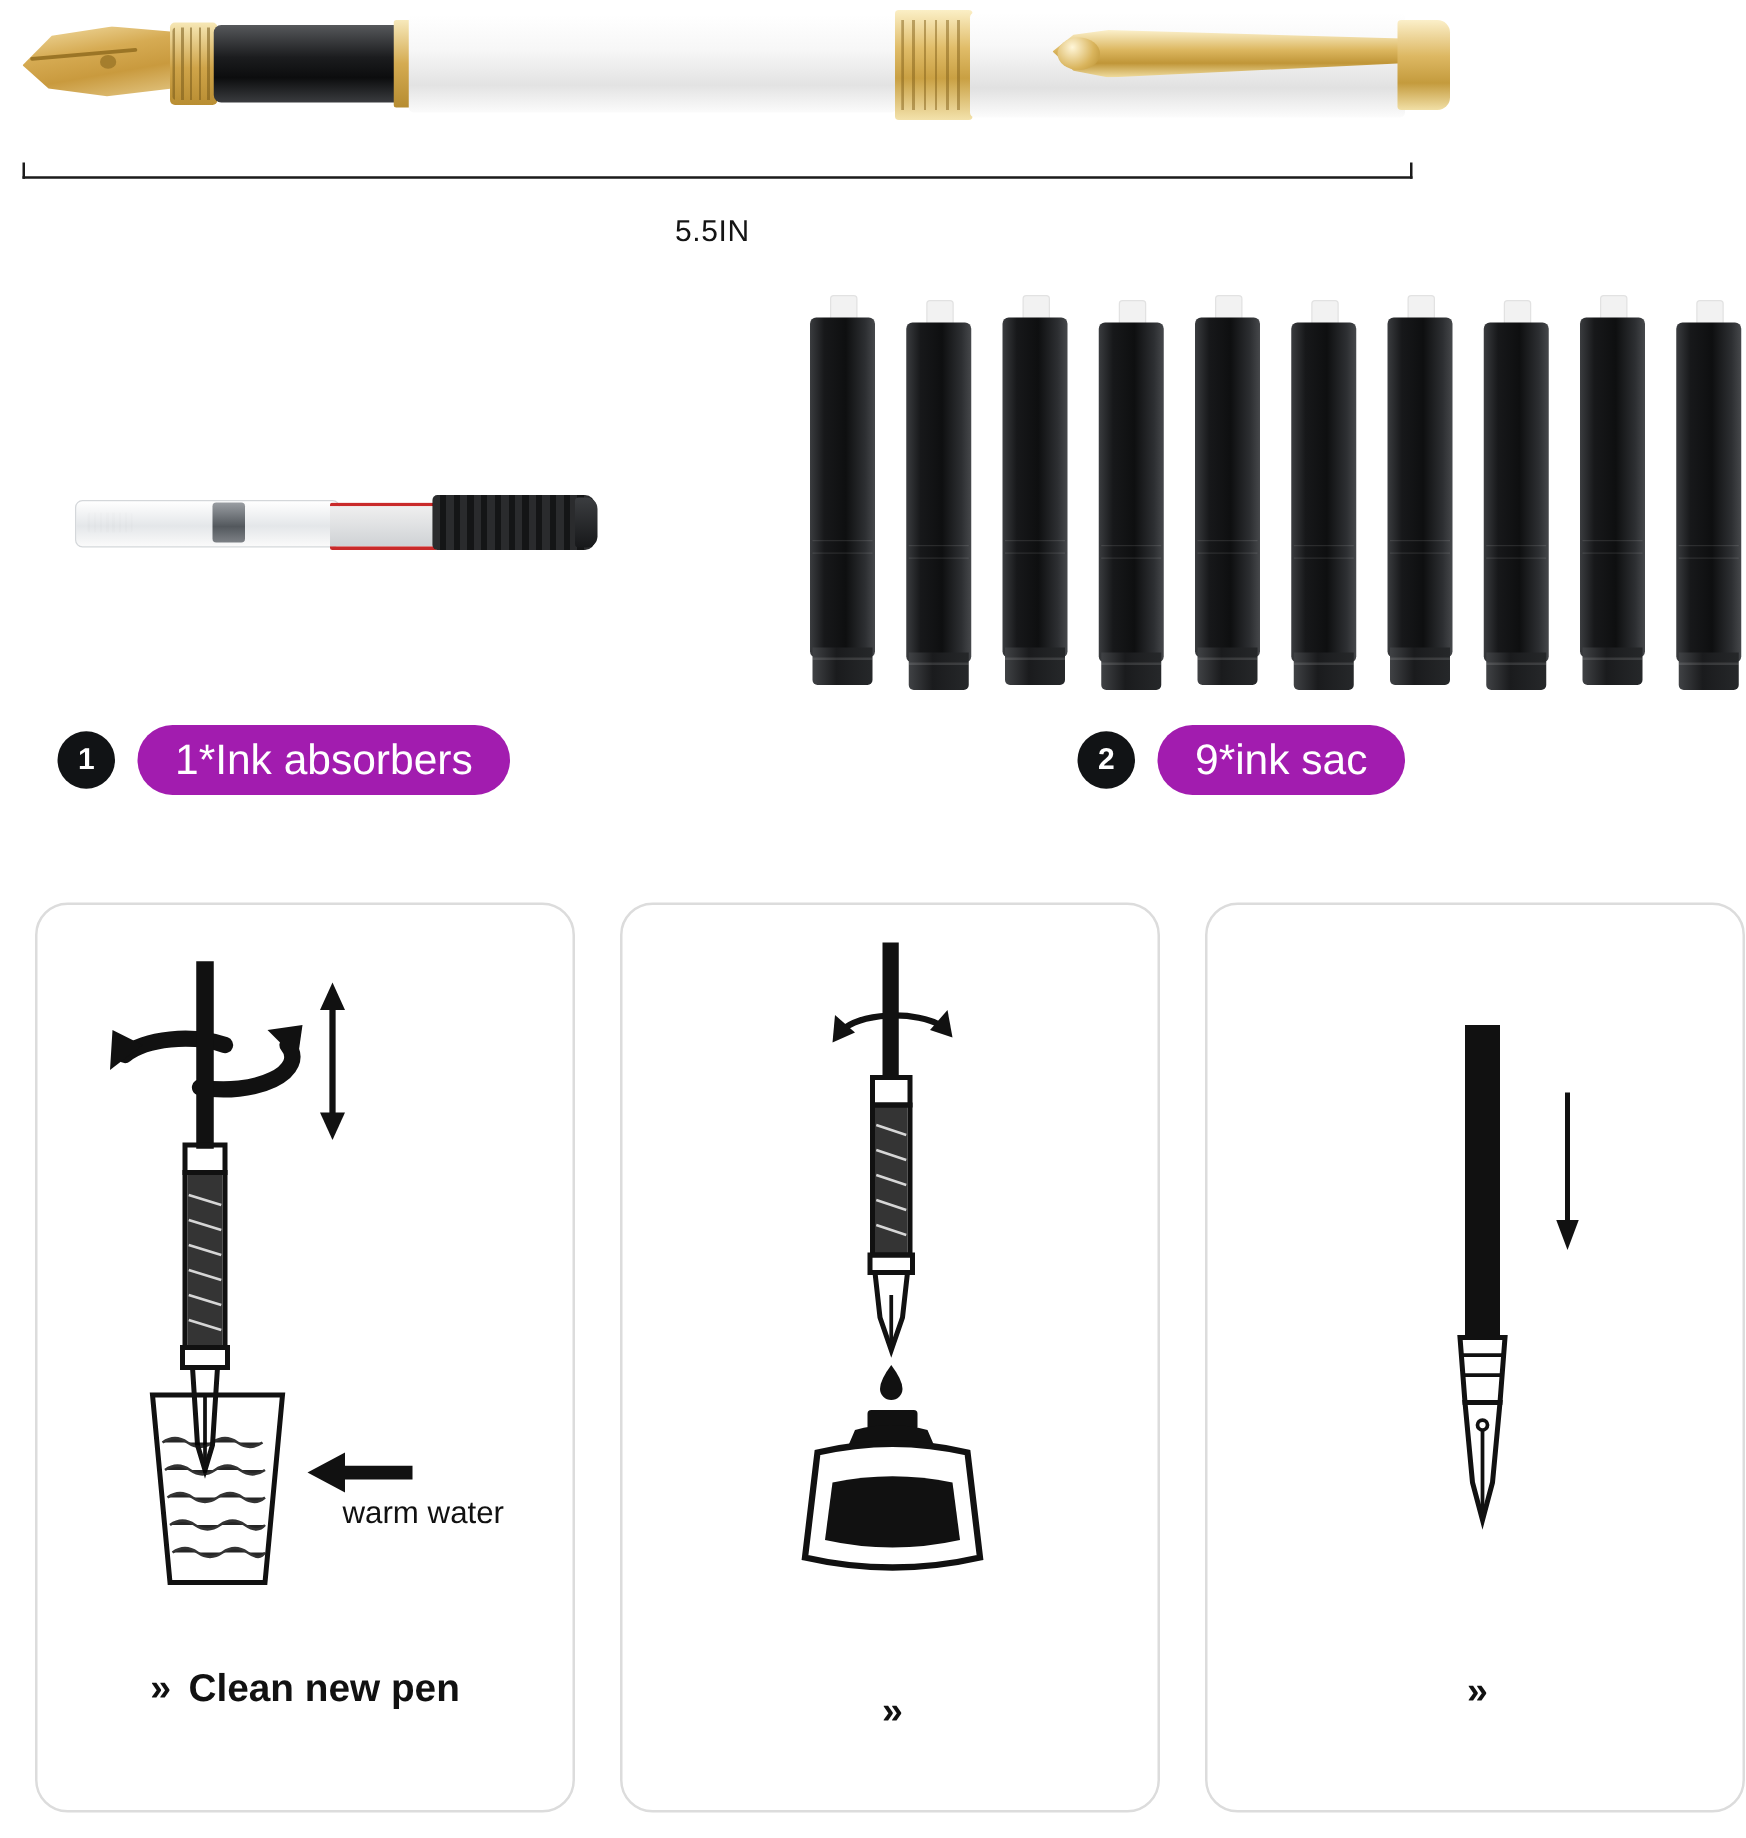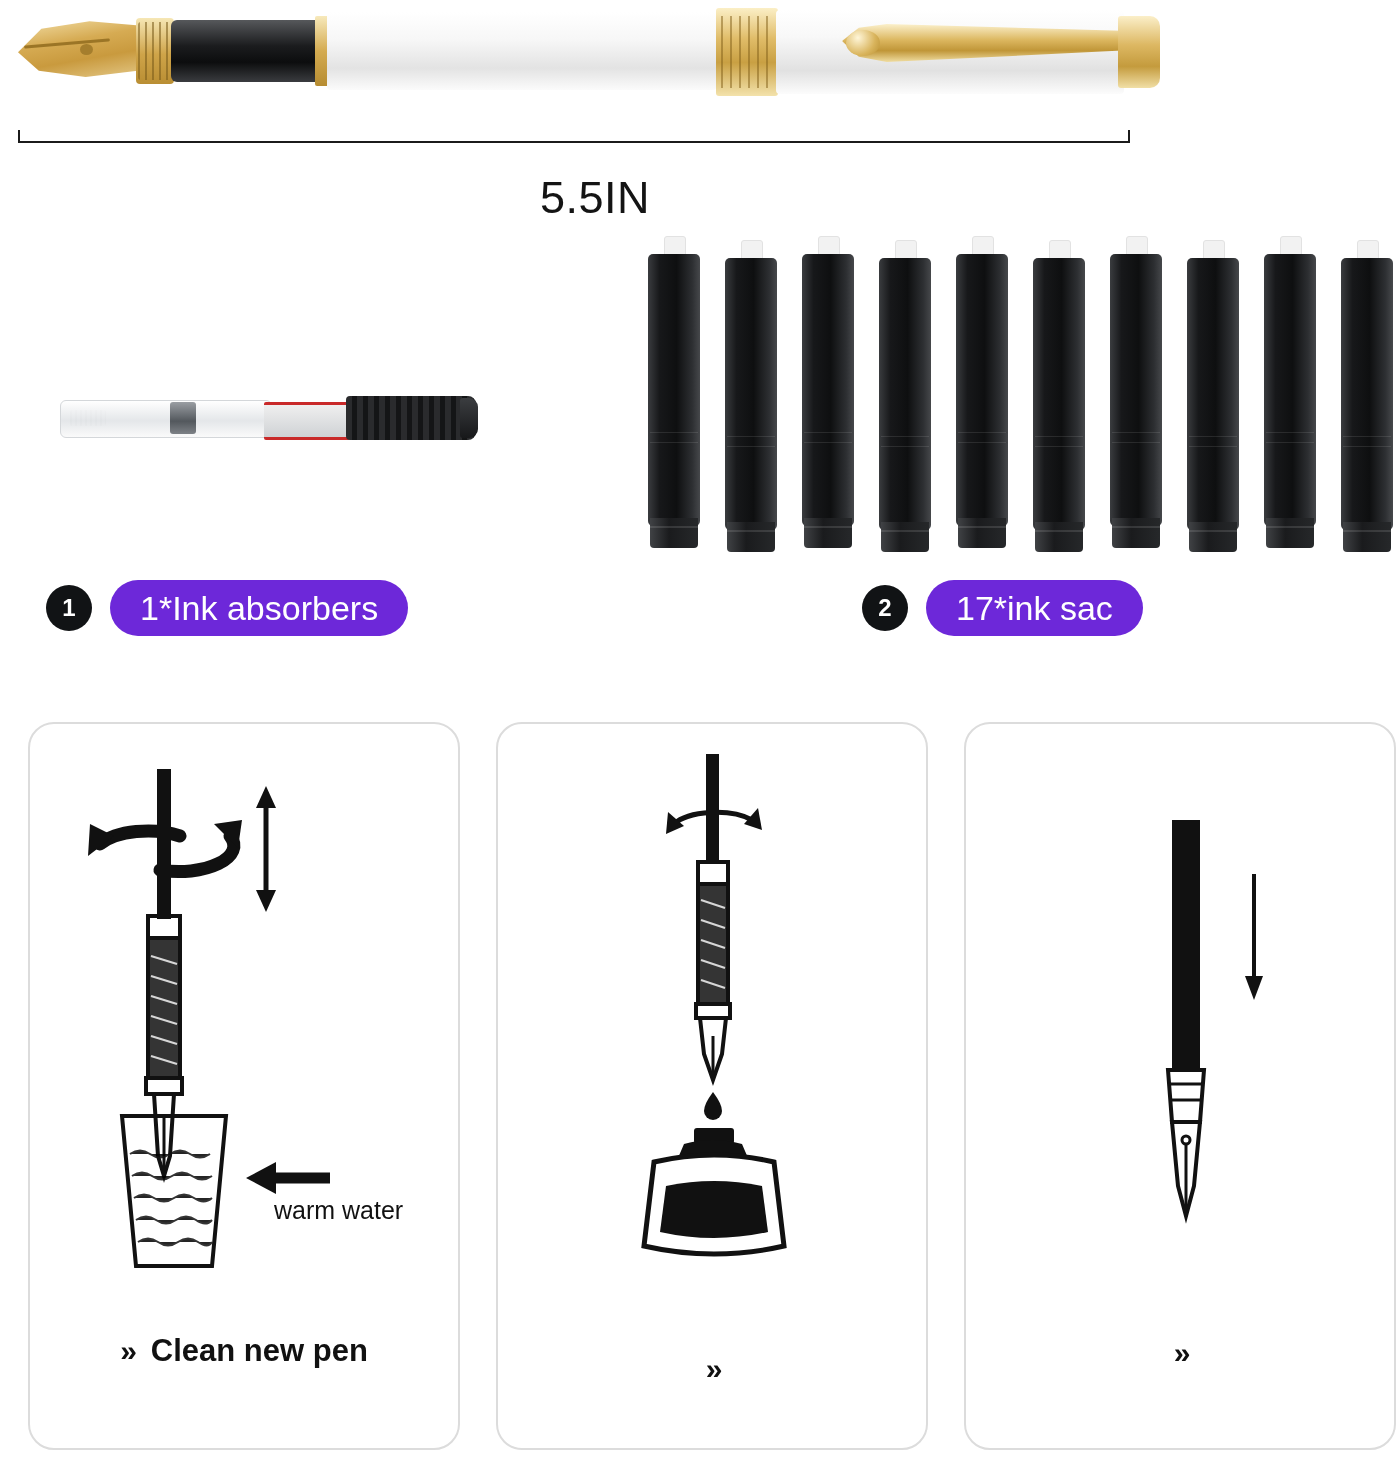--- a/index.html
+++ b/index.html
@@ -143,21 +143,21 @@
     position: absolute;
     top: 130px;
     width: 2px; height: 13px;
     background: #1b1b1b;
   }
   .pen-tick-l { left: 18px; }
   .pen-tick-r { left: 1128px; }
   .length-label {
     position: absolute;
     left: 540px; top: 172px;
-    font-size: 45px;
+    font-size: 24px;
     letter-spacing: .5px;
     color: #141414;
   }
 
   
   .converter {
     position: absolute;
     left: 28px; top: 388px;
     width: 430px; height: 62px;
   }
@@ -261,21 +261,21 @@
     color: #fff;
     font-size: 24px;
     font-weight: bold;
     display: flex;
     align-items: center;
     justify-content: center;
   }
   .pill {
     position: absolute;
     height: 56px;
-    background: #6d28d9;
+    background: #a21caf;
     color: #fff;
     border-radius: 28px;
     display: flex;
     align-items: center;
     padding: 0 30px;
     font-size: 34px;
     white-space: nowrap;
   }
 
   
@@ -458,21 +458,21 @@
       <div class="cart-seam" style="top:206px"></div>
       <div class="cart-base"></div>
       <div class="cart-base-line"></div>
     </div>
   </div>
 
 <div class="num-circle" style="left:46px; top:585px;">1</div>
 <div class="pill" style="left:110px; top:580px;">1*Ink absorbers</div>
 
 <div class="num-circle" style="left:862px; top:585px;">2</div>
-<div class="pill" style="left:926px; top:580px;">17*ink sac</div>
+<div class="pill" style="left:926px; top:580px;">9*ink sac</div>
 
 <div class="cards">
 
   <div class="card c1">
     <div class="art">
       <svg viewBox="0 0 432 560" width="432" height="560">
 
         <g fill="none" stroke="#111" stroke-width="13" stroke-linecap="round">
           <path d="M70 120 A55 26 0 0 1 150 112"></path>
           <path d="M200 112 A55 26 0 0 1 130 146"></path>

